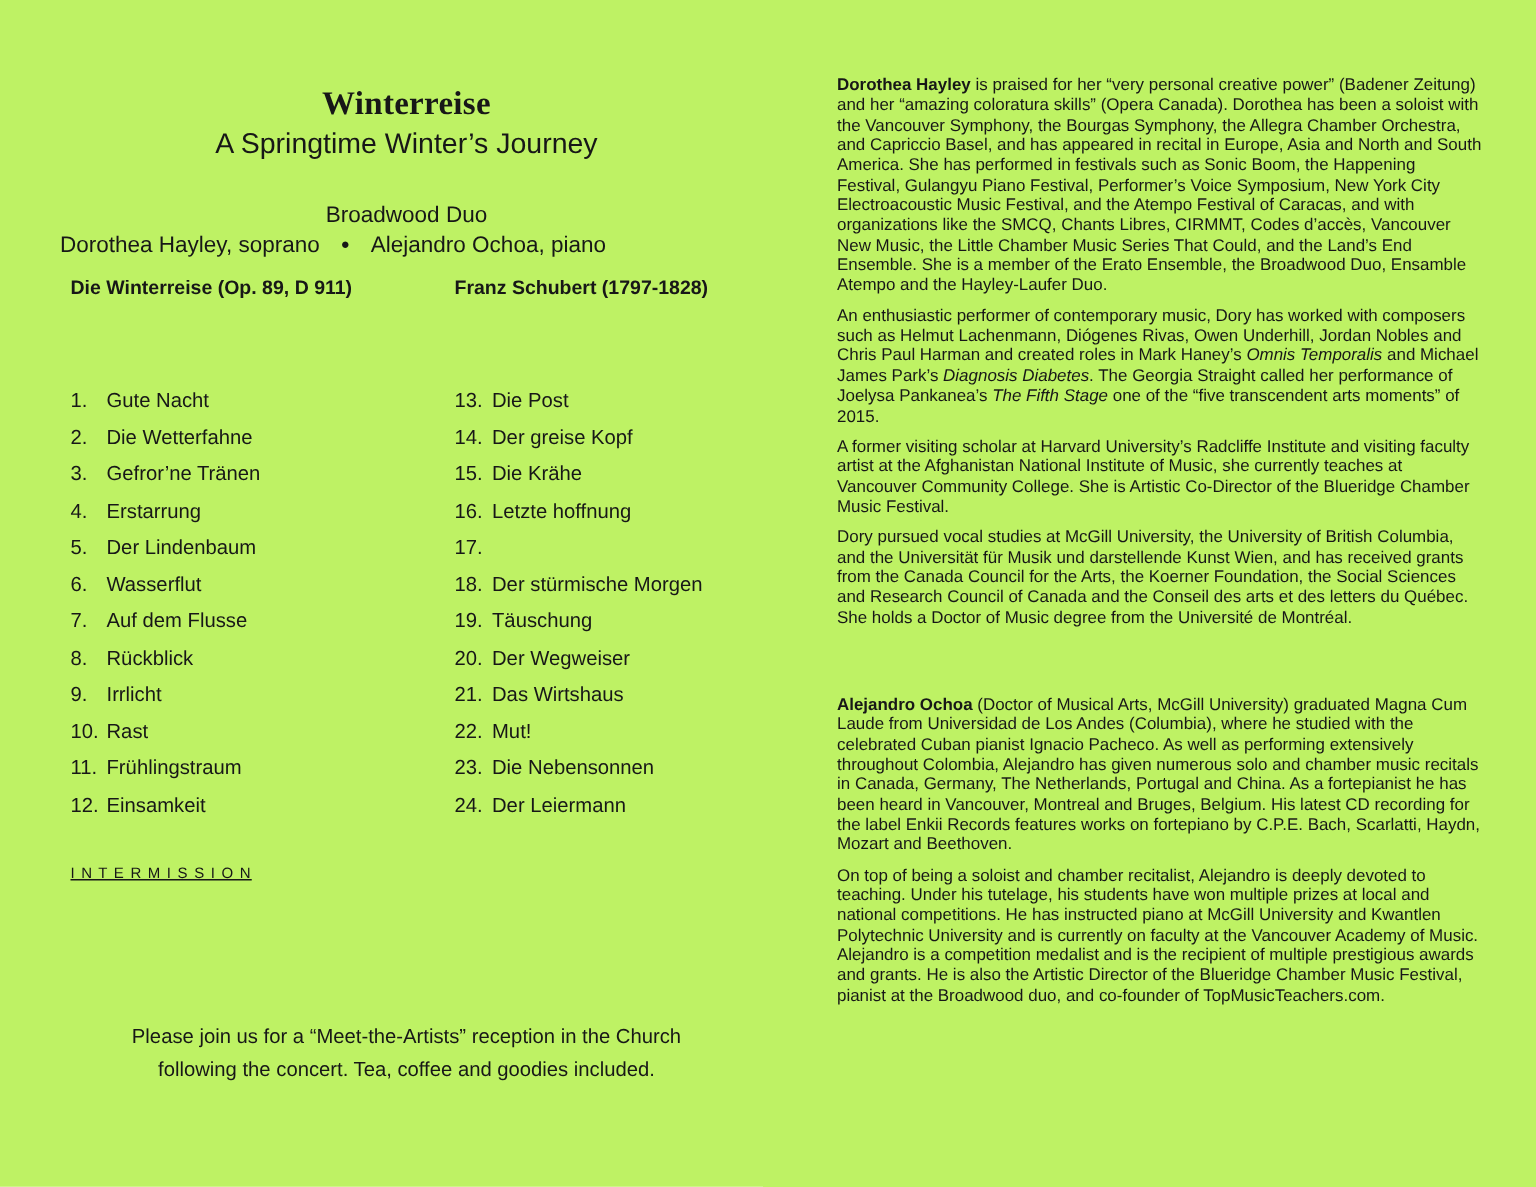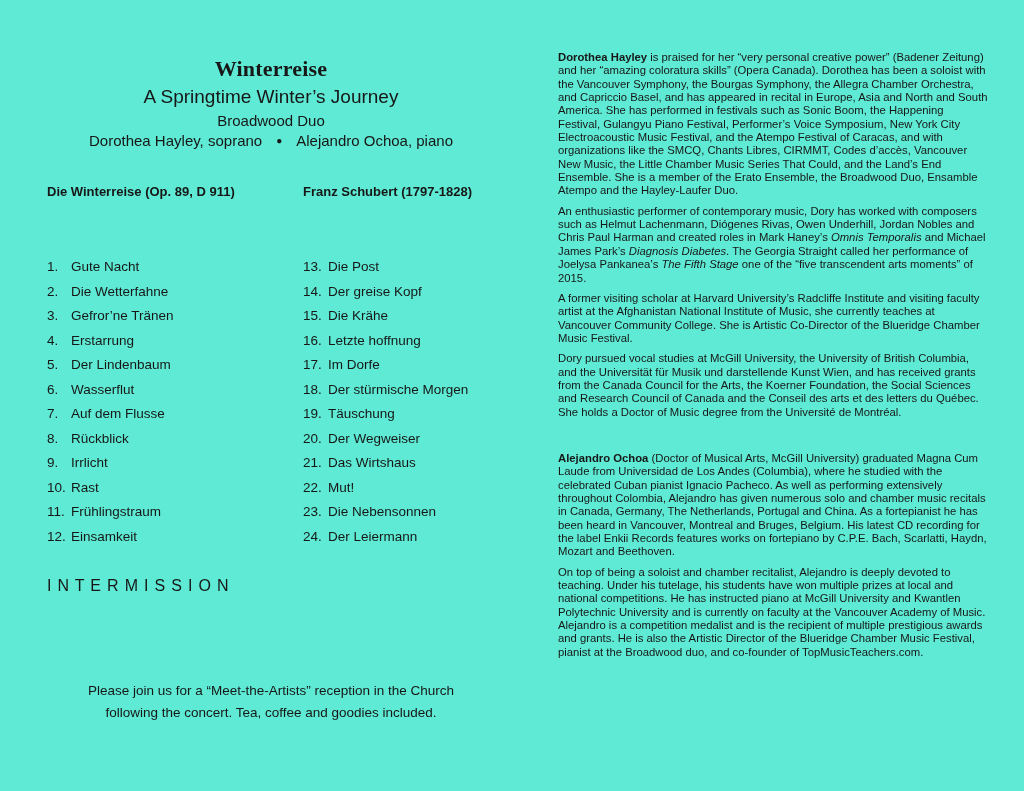--- a/index.html
+++ b/index.html
@@ -2,60 +2,60 @@
 <html><head>
 <meta charset="utf-8">
 <style>
   html, body { margin: 0; padding: 0; }
   body {
     width: 1024px; height: 791px;
     background: #ffffff;
     font-family: "Liberation Sans", sans-serif;
     color: #171717;
   }
-  .page { position: relative; width: 1024px; height: 791px; background: #5eead4; overflow: hidden; }
+  .page { position: relative; width: 1024px; height: 791px; background: #bef264; overflow: hidden; }
 
   
   .left-col { position: absolute; left: 40px; top: 0; width: 462px; height: 791px; }
 
   .header-block { text-align: center; padding-top: 57px; }
   .program-title {
     font-family: "Liberation Serif", serif;
     font-size: 22px; font-weight: 700; line-height: 24px;
     letter-spacing: 0.2px;
   }
   .program-subtitle { font-size: 19px; line-height: 17px; margin-top: 7px; }
-  .program-ensemble { font-size: 15px; line-height: 20px; margin-top: 6px; }
+  .program-ensemble { font-size: 15px; line-height: 20px; margin-top: 29px; }
   .program-performers {
     font-size: 15px; line-height: 20px;
-    display: flex; justify-content: center; align-items: center; gap: 14px;
+    display: flex; justify-content: flex-start; align-items: center; gap: 14px;
   }
   .perf-sep { font-size: 10px; line-height: 20px; }
 
   .headings-row { position: absolute; left: 7px; top: 184px; width: 455px; font-weight: 700; font-size: 13px; }
   .work-heading { position: absolute; left: 0; top: 0; white-space: nowrap; }
   .composer-heading { position: absolute; left: 256px; top: 0; white-space: nowrap; }
 
   .songs { position: absolute; left: 7px; top: 259px; width: 455px; }
   .song-col { position: absolute; top: 0; }
   .song-col1 { left: 0; width: 240px; }
   .song-col2 { left: 256px; width: 199px; }
   .song-row { display: flex; height: 24.5px; font-size: 13.5px; line-height: 15px; }
   .song-num { flex: none; width: 24px; }
   .song-col2 .song-num { width: 25px; }
   .song-title { flex: 1; white-space: nowrap; }
 
-  .intermission { position: absolute; left: 7px; top: 577px; font-size: 16px; letter-spacing: 0.8px; white-space: nowrap; }
+  .intermission { position: absolute; left: 7px; top: 577px; font-size: 10px; letter-spacing: 0.8px; white-space: nowrap; text-decoration: underline; }
 
   .reception { position: absolute; left: 0; top: 636px; width: 462px; text-align: center; font-size: 13.5px; line-height: 21.5px; margin-top: 44px; }
 
   
   .right-col { position: absolute; left: 558px; top: 51px; width: 430px; font-size: 11.3px; line-height: 13.35px; }
   .right-col p { margin: 0 0 7px 0; }
-  .bio-ochoa { margin-top: 33px; }
+  .bio-ochoa { margin-top: 45px; }
   .seg-b { font-weight: 700; }
   .seg-i { font-style: italic; }
 </style>
 </head>
 <body>
 
 <div class="page">
 
   <div class="left-col">
 
@@ -155,21 +155,20 @@
             <span class="song-title">Die Krähe</span>
           </div>
 
           <div class="song-row">
             <span class="song-num">16.</span>
             <span class="song-title">Letzte hoffnung</span>
           </div>
 
           <div class="song-row">
             <span class="song-num">17.</span>
-            <span class="song-title">Im Dorfe</span>
           </div>
 
           <div class="song-row">
             <span class="song-num">18.</span>
             <span class="song-title">Der stürmische Morgen</span>
           </div>
 
           <div class="song-row">
             <span class="song-num">19.</span>
             <span class="song-title">Täuschung</span>

